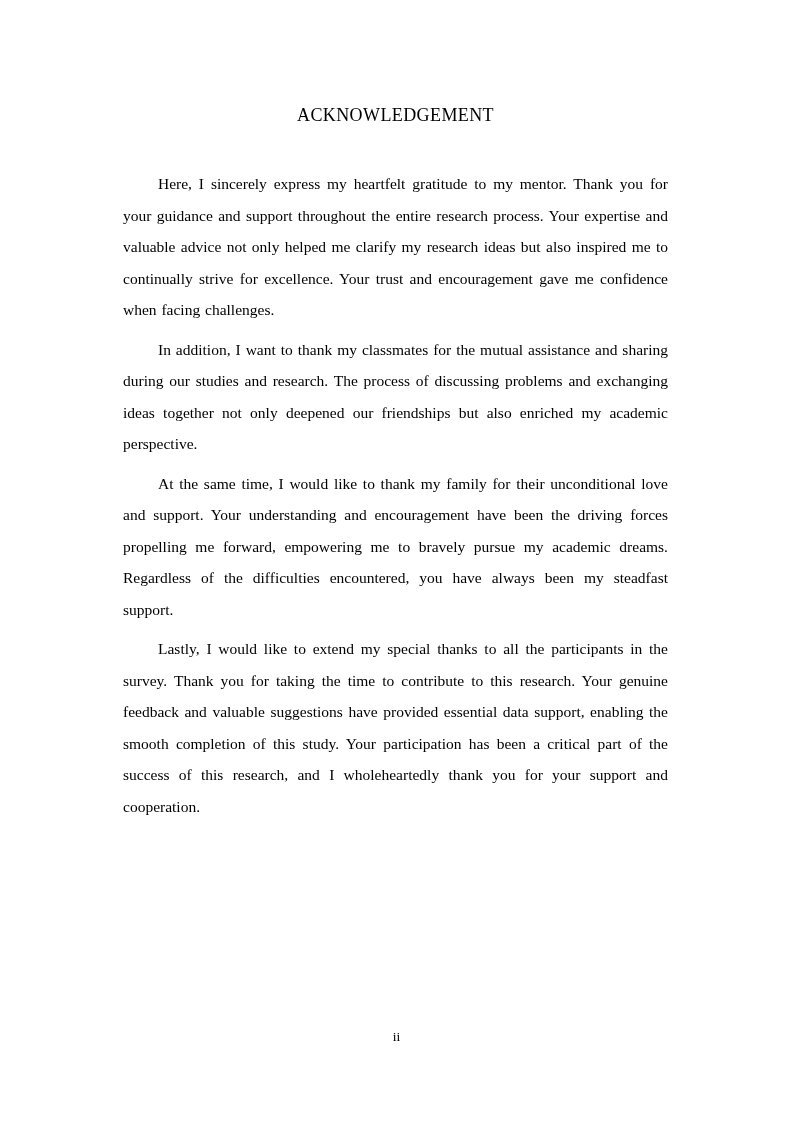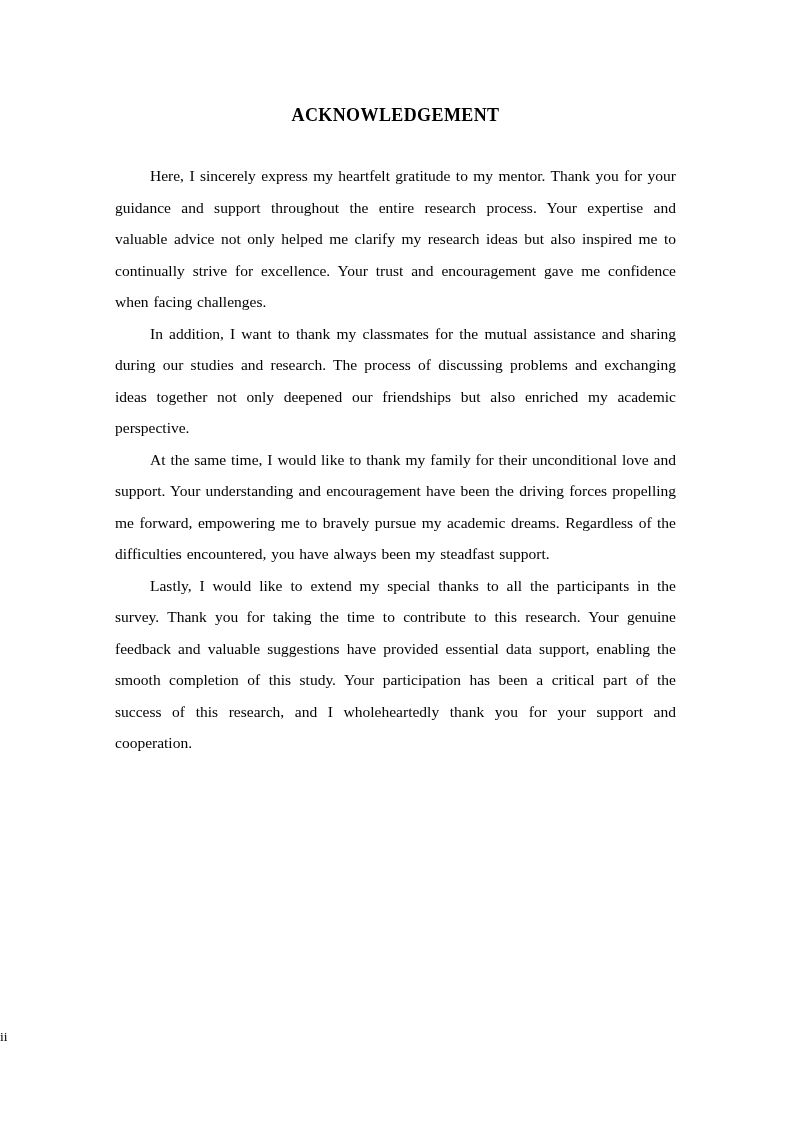--- a/index.html
+++ b/index.html
@@ -19,43 +19,43 @@
   }
   .doc-title {
     position: absolute;
     top: 103px;
     left: 115px;
     width: 561px;
     margin: 0;
     text-align: center;
     font-size: 18px;
     line-height: 24px;
-    font-weight: 700;
+    font-weight: 400;
     letter-spacing: 0.4px;
   }
   .doc-body {
     position: absolute;
     top: 160px;
     left: 115px;
     width: 561px;
   }
   .doc-body p {
-    margin: 0;
+    margin: 8px;
     font-size: 15.5px;
     line-height: 31.5px;
     text-align: justify;
     text-indent: 35px;
     word-spacing: 1px;
   }
   .page-number {
     position: absolute;
     top: 1029px;
     left: 0;
     width: 100%;
-    text-align: left;
+    text-align: center;
     font-size: 13.5px;
     line-height: 16px;
   }
 </style>
 </head>
 <body>
 
 <div class="page">
 
   <h1 class="doc-title">ACKNOWLEDGEMENT</h1>

